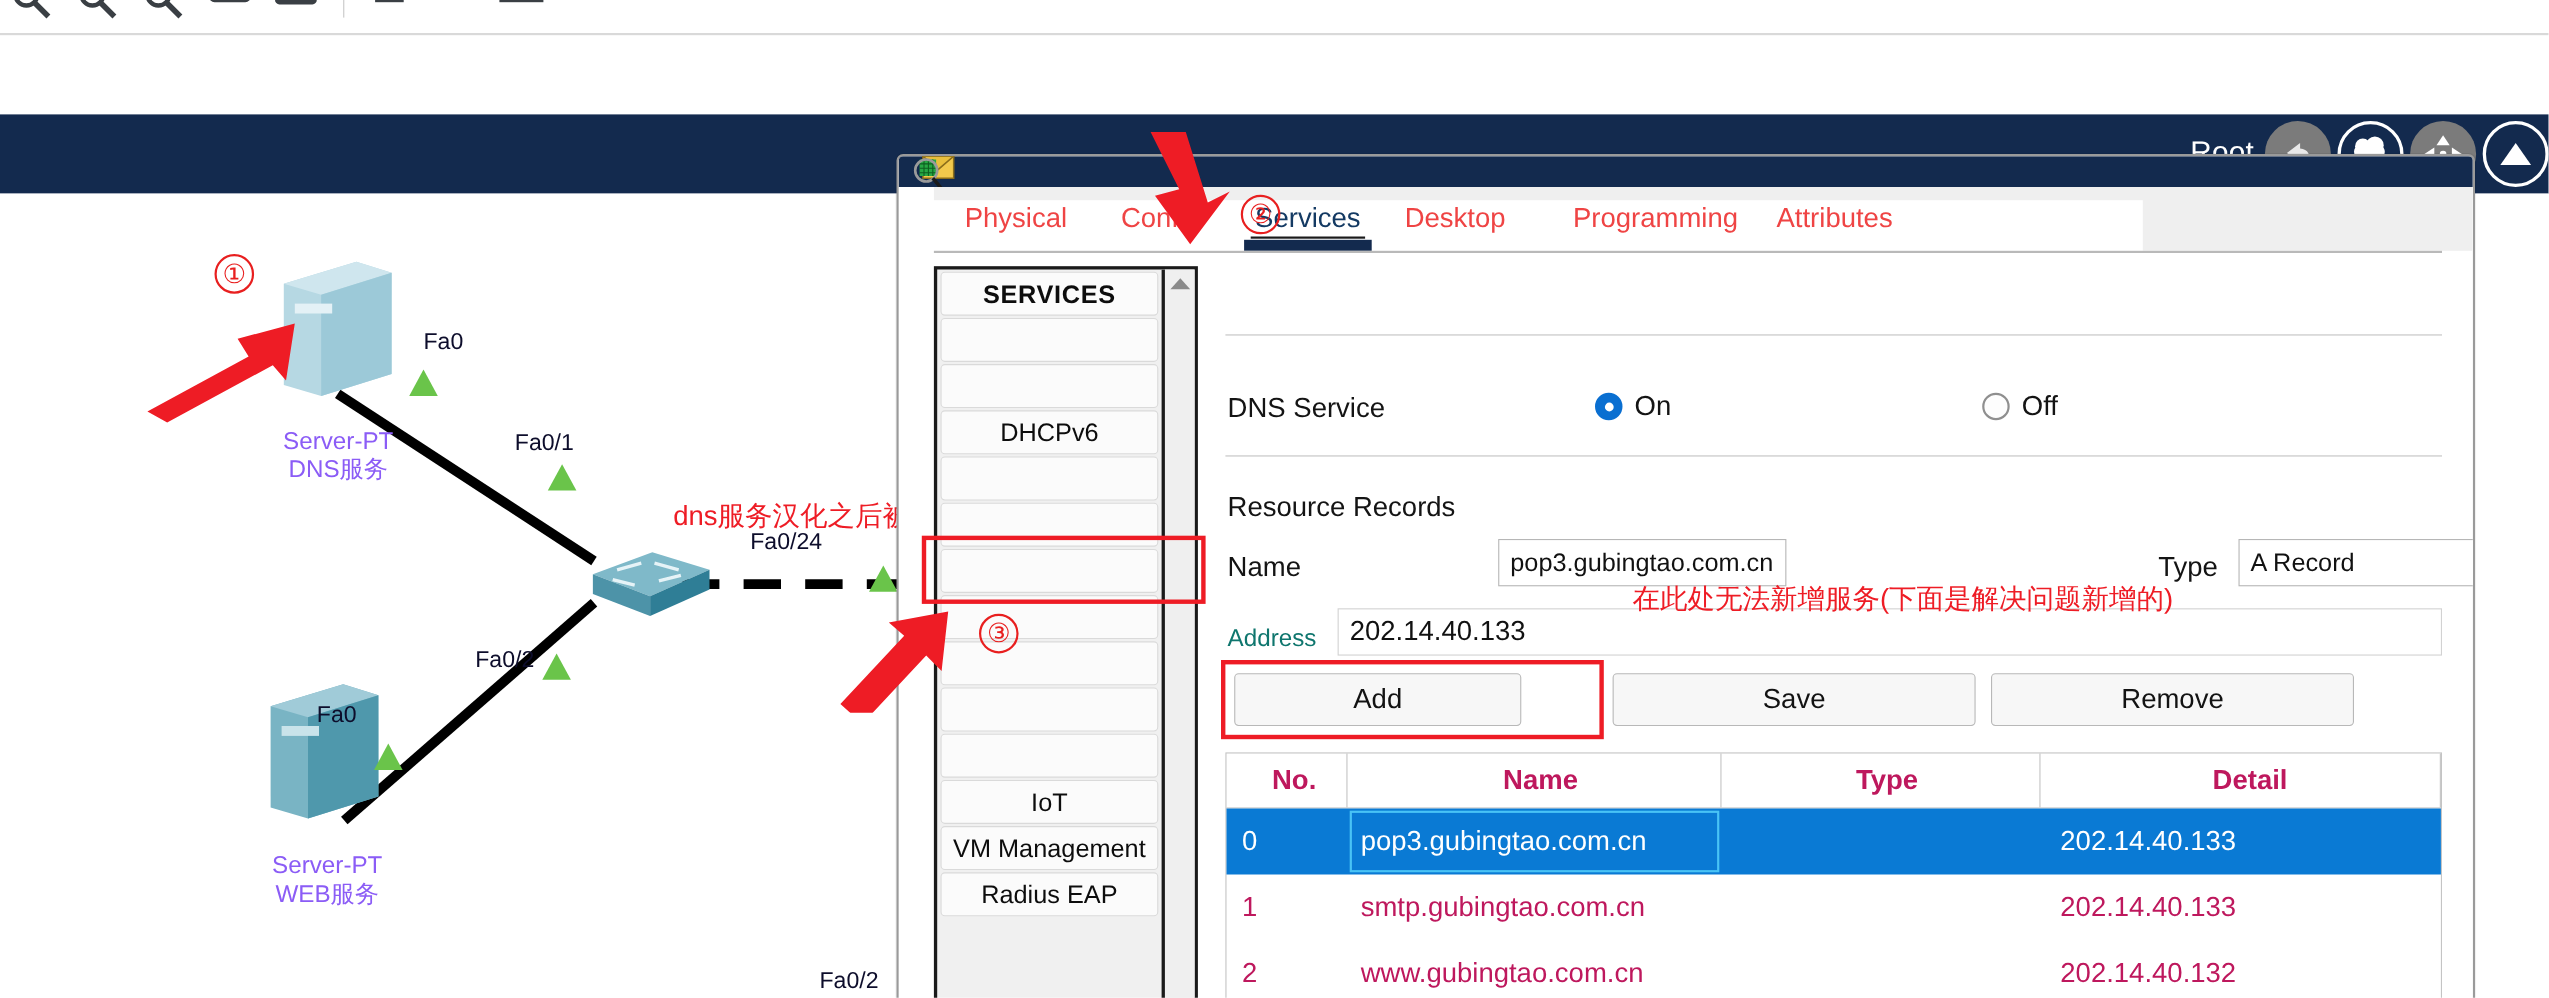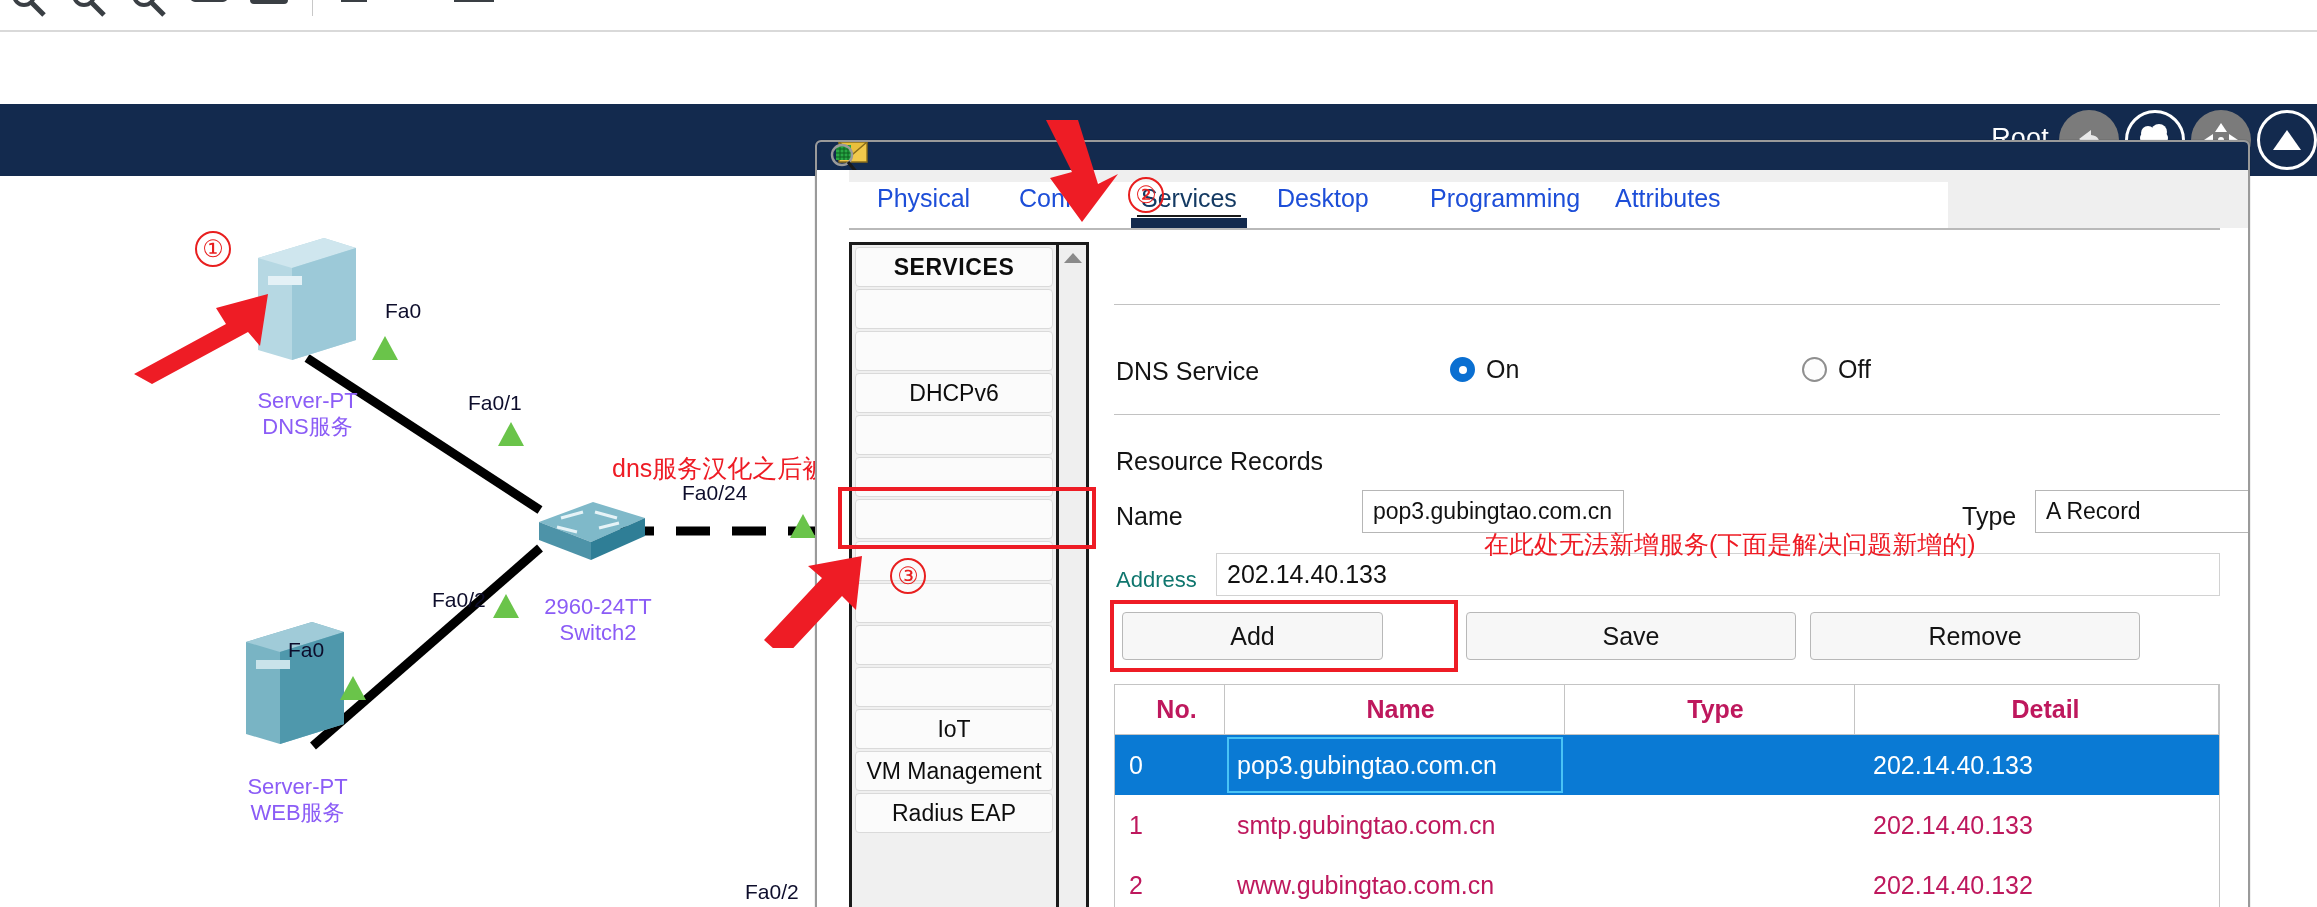--- a/index.html
+++ b/index.html
@@ -97,21 +97,21 @@
   #tabstrip {
     position:absolute; left:32px; top:0px; right:0; height:58px;
     background:#ffffff;
     border-bottom:0;
   }
   #tabstrip .tabgrad {
     position:absolute; left:0; top:0; right:0; height:12px; background:#efefef;
   }
   .tab {
     position:absolute; top:14px;
-    font-size:25px; color:#1d4ed8; padding:0 4px;
+    font-size:25px; color:#ef4444; padding:0 4px;
     font-family:"Liberation Sans", sans-serif;
     white-space:nowrap;
   }
   .tab.active { color:#143a63; }
   .tab .uline {
     position:absolute; left:0; right:0; bottom:-4px; height:2px; background:#1a1a1a;
   }
   .tab .selbar {
     position:absolute; left:-6px; right:-6px; bottom:-16px; height:11px;
     background:#132a4e;
@@ -334,23 +334,20 @@
     <span>Server-PT</span><br><span>DNS服务</span>
   </div>
 
   <svg class="topo" style="left:533px;top:322px;width:115px;height:70px">
     <polygon points="6,24 60,4 112,20 58,44" fill="#7fb9c9"></polygon>
     <polygon points="6,24 58,44 58,62 6,42" fill="#4d93a8"></polygon>
     <polygon points="58,44 112,20 112,38 58,62" fill="#2f7e96"></polygon>
     <path d="M28 20 l22 -6 M62 14 l22 6" stroke="#e6f3f7" stroke-width="3" fill="none"></path>
     <path d="M24 29 l20 5 M66 30 l20 -5" stroke="#e6f3f7" stroke-width="3" fill="none"></path>
   </svg>
-  <div class="node-label" style="left:508px;top:392px;width:180px">
-    <span>2960-24TT</span><br><span>Switch2</span>
-  </div>
 
   <svg class="topo" style="left:240px;top:444px;width:108px;height:128px">
     <polygon points="6,22 72,2 104,12 104,104 40,124 6,114" fill="#79b4c4"></polygon>
     <polygon points="6,22 72,2 104,12 40,32" fill="#a0cbd8"></polygon>
     <polygon points="40,32 104,12 104,104 40,124" fill="#4f98ac"></polygon>
     <rect x="16" y="40" width="34" height="9" fill="#c9e3ea"></rect>
   </svg>
   <div class="node-label" style="left:190px;top:572px;width:215px">
     <span>Server-PT</span><br><span>WEB服务</span>
   </div>

